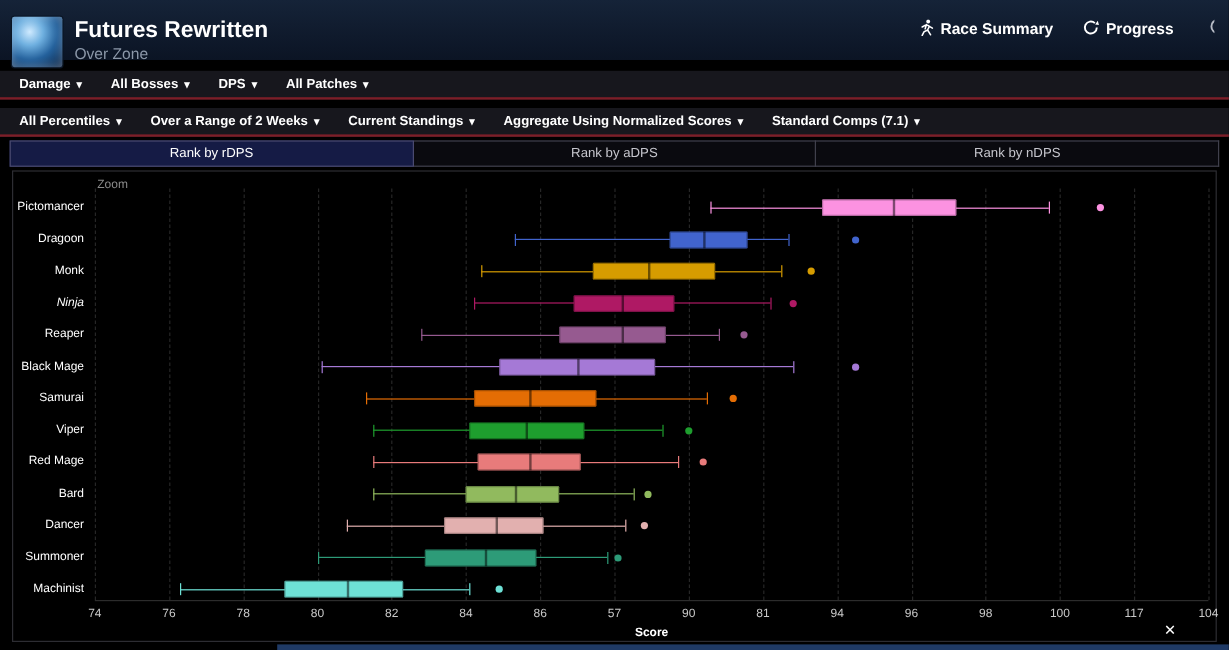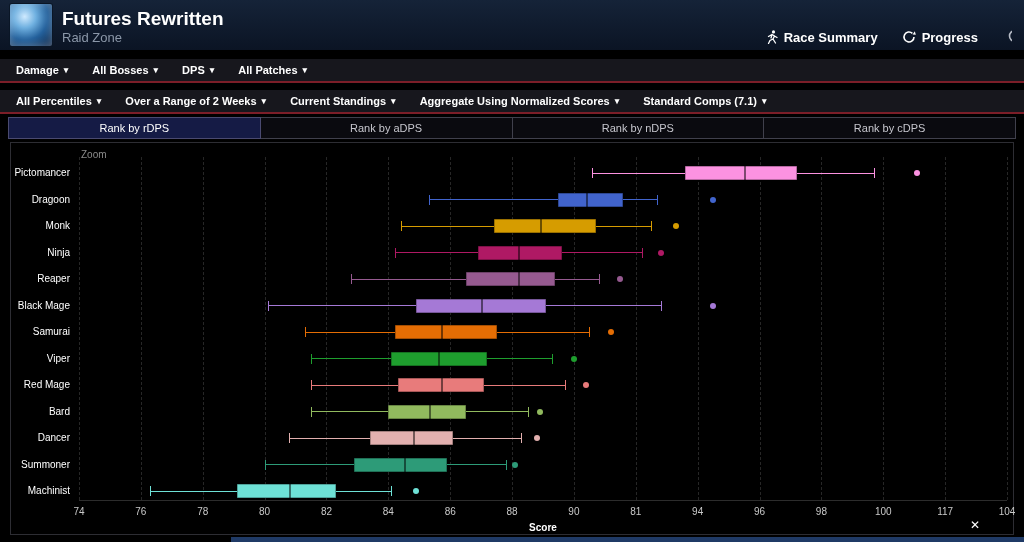--- a/index.html
+++ b/index.html
@@ -3,21 +3,21 @@
 <meta charset="utf-8">
 <style>
   * { margin:0; padding:0; box-sizing:border-box; }
   html,body { width:1024px; height:542px; background:#000; overflow:hidden;
               font-family:"Liberation Sans", sans-serif; }
   .stage { position:absolute; left:0; top:0; width:1024px; height:542px; background:#000; }
 
   
   .header { position:absolute; left:0; top:0; width:1024px; height:50px;
             background:linear-gradient(180deg,#152338 0%, #0b1424 100%);
-            display:flex; align-items:flex-end; padding:4px 10px; gap:10px; }
+            display:flex; align-items:flex-start; padding:14px 10px; gap:10px; }
   .logo { width:42px; height:42px; border-radius:2px; flex:none;
           background:radial-gradient(circle at 35% 30%, #cfeaff 0%, #6fb0e0 28%, #24619c 58%, #0a2040 100%);
           box-shadow:inset 0 0 8px rgba(255,255,255,.35), 0 0 0 1px #0a1626; }
   .titles { display:flex; flex-direction:column; justify-content:center; }
   .title { color:#fff; font-size:19px; font-weight:bold; line-height:23px; }
   .subtitle { color:#8b97a8; font-size:13px; line-height:16px; }
   .hnav { margin-left:auto; display:flex; align-items:center; gap:24px; padding-right:2px; }
   .hnav-item { color:#fff; font-size:13px; font-weight:bold; display:flex; align-items:center; gap:6px; cursor:pointer; white-space:nowrap; }
   .hnav-item svg { display:block; }
   .edge-icon { width:10px; height:18px; overflow:hidden; flex:none; }
@@ -71,21 +71,21 @@
 </style>
 </head>
 <body>
 
 <div class="stage">
 
   <header class="header">
     <div class="logo"></div>
     <div class="titles">
       <div class="title">Futures Rewritten</div>
-      <div class="subtitle">Raid Zone</div>
+      <div class="subtitle">Over Zone</div>
     </div>
     <nav class="hnav">
       <div class="hnav-item">
         <svg width="12" height="14" viewBox="0 0 12 14">
           <circle cx="7.5" cy="1.9" r="1.6" fill="#fff"></circle>
           <path d="M2.5 6.5 L6 4.5 L8.5 6 L7 9 L9.5 13 M7 9 L4 10.5 L2.5 13.5 M6 4.5 L5 8 M8.5 6 L11 7.5" stroke="#fff" stroke-width="1.3" fill="none" stroke-linecap="round"></path>
         </svg>
         <span>Race Summary</span>
       </div>
       <div class="hnav-item">
@@ -142,30 +142,29 @@
     <div class="menu-item">
       <span>Standard Comps (7.1)</span>
       <span class="caret">▾</span>
     </div>
   </div>
 
   <div class="tabs">
     <div class="tab active">Rank by rDPS</div>
     <div class="tab">Rank by aDPS</div>
     <div class="tab">Rank by nDPS</div>
-    <div class="tab">Rank by cDPS</div>
   </div>
 
   <div class="chart">
     <div class="zoom">Zoom</div>
     <div class="ylabels" id="ylabels">
         <div class="ylabel" style="top: 11px;">Pictomancer</div>
         <div class="ylabel" style="top: 37.5px;">Dragoon</div>
         <div class="ylabel" style="top: 64px;">Monk</div>
-        <div class="ylabel" style="top: 90.5px;">Ninja</div>
+        <div class="ylabel" style="top: 90.5px; font-style: italic;">Ninja</div>
         <div class="ylabel" style="top: 117px;">Reaper</div>
         <div class="ylabel" style="top: 143.5px;">Black Mage</div>
         <div class="ylabel" style="top: 170px;">Samurai</div>
         <div class="ylabel" style="top: 196.5px;">Viper</div>
         <div class="ylabel" style="top: 223px;">Red Mage</div>
         <div class="ylabel" style="top: 249.5px;">Bard</div>
         <div class="ylabel" style="top: 276px;">Dancer</div>
         <div class="ylabel" style="top: 302.5px;">Summoner</div>
         <div class="ylabel" style="top: 329px;">Machinist</div>
       </div>
@@ -178,21 +177,21 @@
         <div class="xtick" style="left: 13.3333%;">78</div>
         <div class="gridline" style="left: 20%;"></div>
         <div class="xtick" style="left: 20%;">80</div>
         <div class="gridline" style="left: 26.6667%;"></div>
         <div class="xtick" style="left: 26.6667%;">82</div>
         <div class="gridline" style="left: 33.3333%;"></div>
         <div class="xtick" style="left: 33.3333%;">84</div>
         <div class="gridline" style="left: 40%;"></div>
         <div class="xtick" style="left: 40%;">86</div>
         <div class="gridline" style="left: 46.6667%;"></div>
-        <div class="xtick" style="left: 46.6667%;">88</div>
+        <div class="xtick" style="left: 46.6667%;">57</div>
         <div class="gridline" style="left: 53.3333%;"></div>
         <div class="xtick" style="left: 53.3333%;">90</div>
         <div class="gridline" style="left: 60%;"></div>
         <div class="xtick" style="left: 60%;">81</div>
         <div class="gridline" style="left: 66.6667%;"></div>
         <div class="xtick" style="left: 66.6667%;">94</div>
         <div class="gridline" style="left: 73.3333%;"></div>
         <div class="xtick" style="left: 73.3333%;">96</div>
         <div class="gridline" style="left: 80%;"></div>
         <div class="xtick" style="left: 80%; text-align: center;">98</div>

